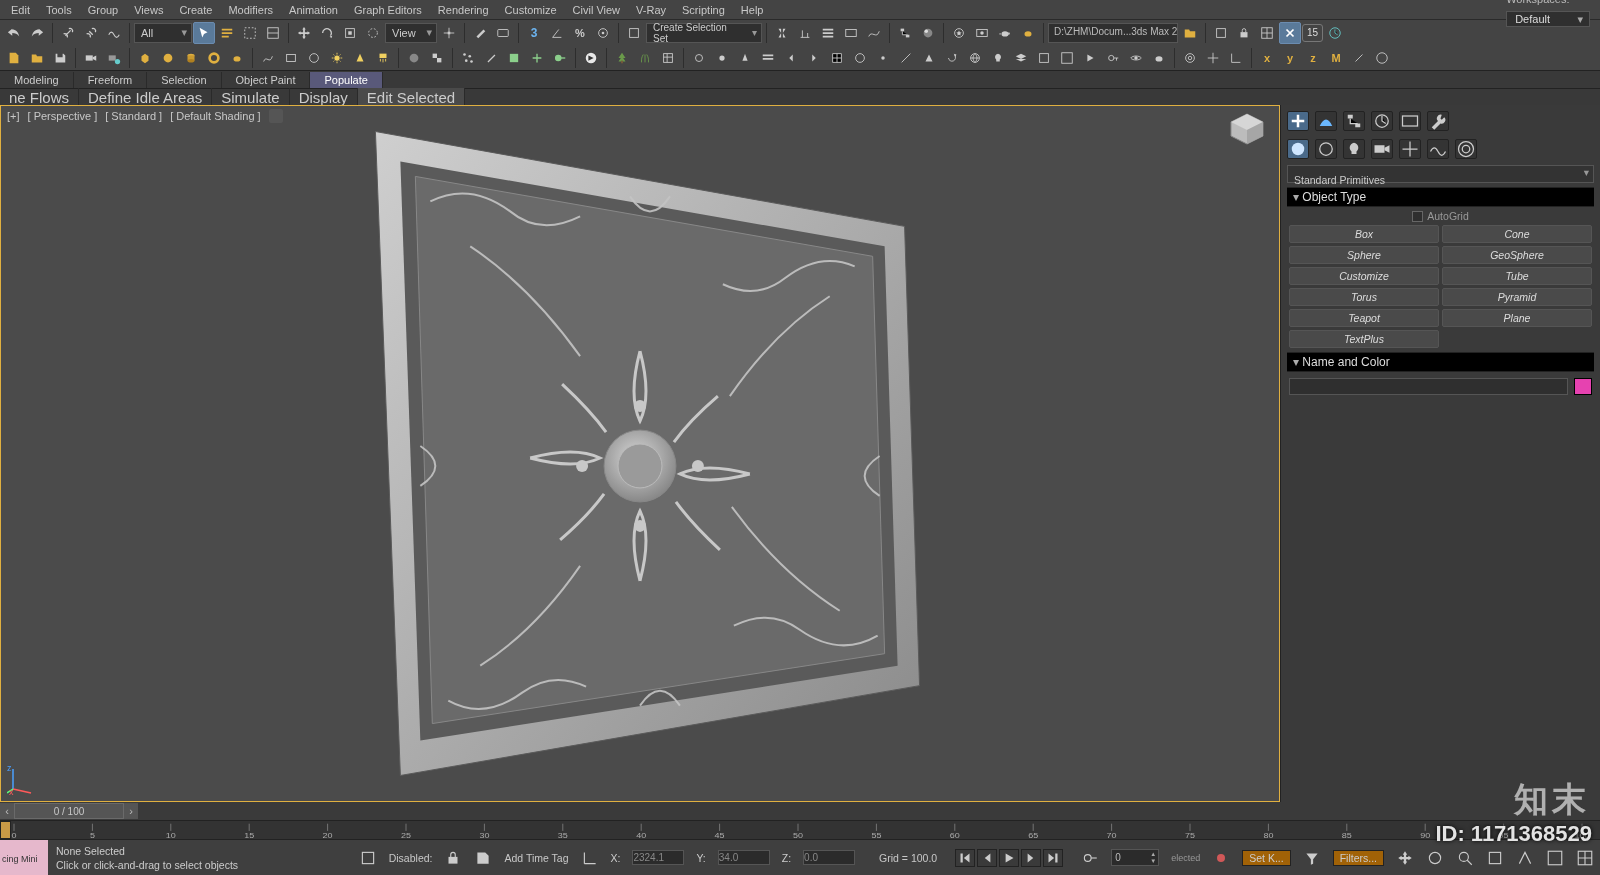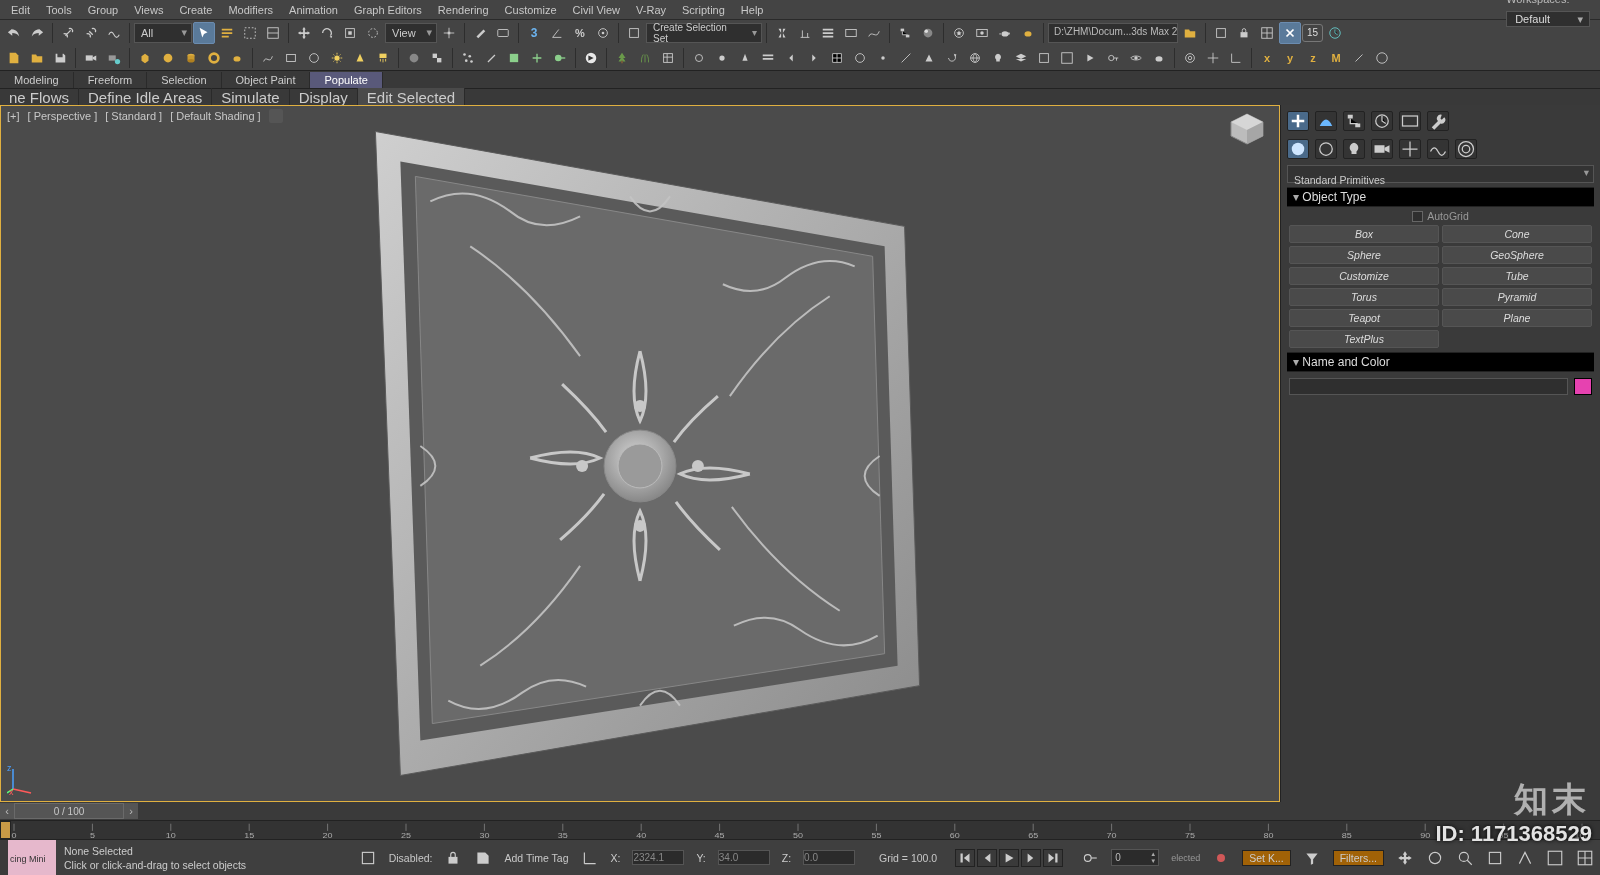--- a/index.html
+++ b/index.html
@@ -143,21 +143,21 @@
   position: absolute; left: 0; right: 0; bottom: 35px; height: 20px;
   background: #333; border-top: 1px solid #222; border-bottom: 1px solid #222;
 }
 .track-svg { width: 100%; height: 100%; display: block; }
 .frame-zero {
   position: absolute; left: 0; bottom: 0; width: 11px; height: 18px;
   background: #c99a46; border: 1px solid #222;
 }
 
 .status-row {
-  position: absolute; left: 8px; right: 0; bottom: 0; height: 35px;
+  position: absolute; left: 0; right: 0; bottom: 0; height: 35px;
   background: #3f3f3f; display: flex; font-size: 10.5px;
 }
 .status-left {
   width: 48px; background: #e6b8cc; color: #333; font-size: 9px;
   padding: 14px 2px 2px 2px; overflow: hidden;
 }
 .status-mid { flex: 1; display: flex; flex-direction: column; justify-content: center; padding: 2px 8px; gap: 2px; color: #ccc; }
 .status-coords {
   display: flex; align-items: center; gap: 12px; padding-right: 6px;
 }

